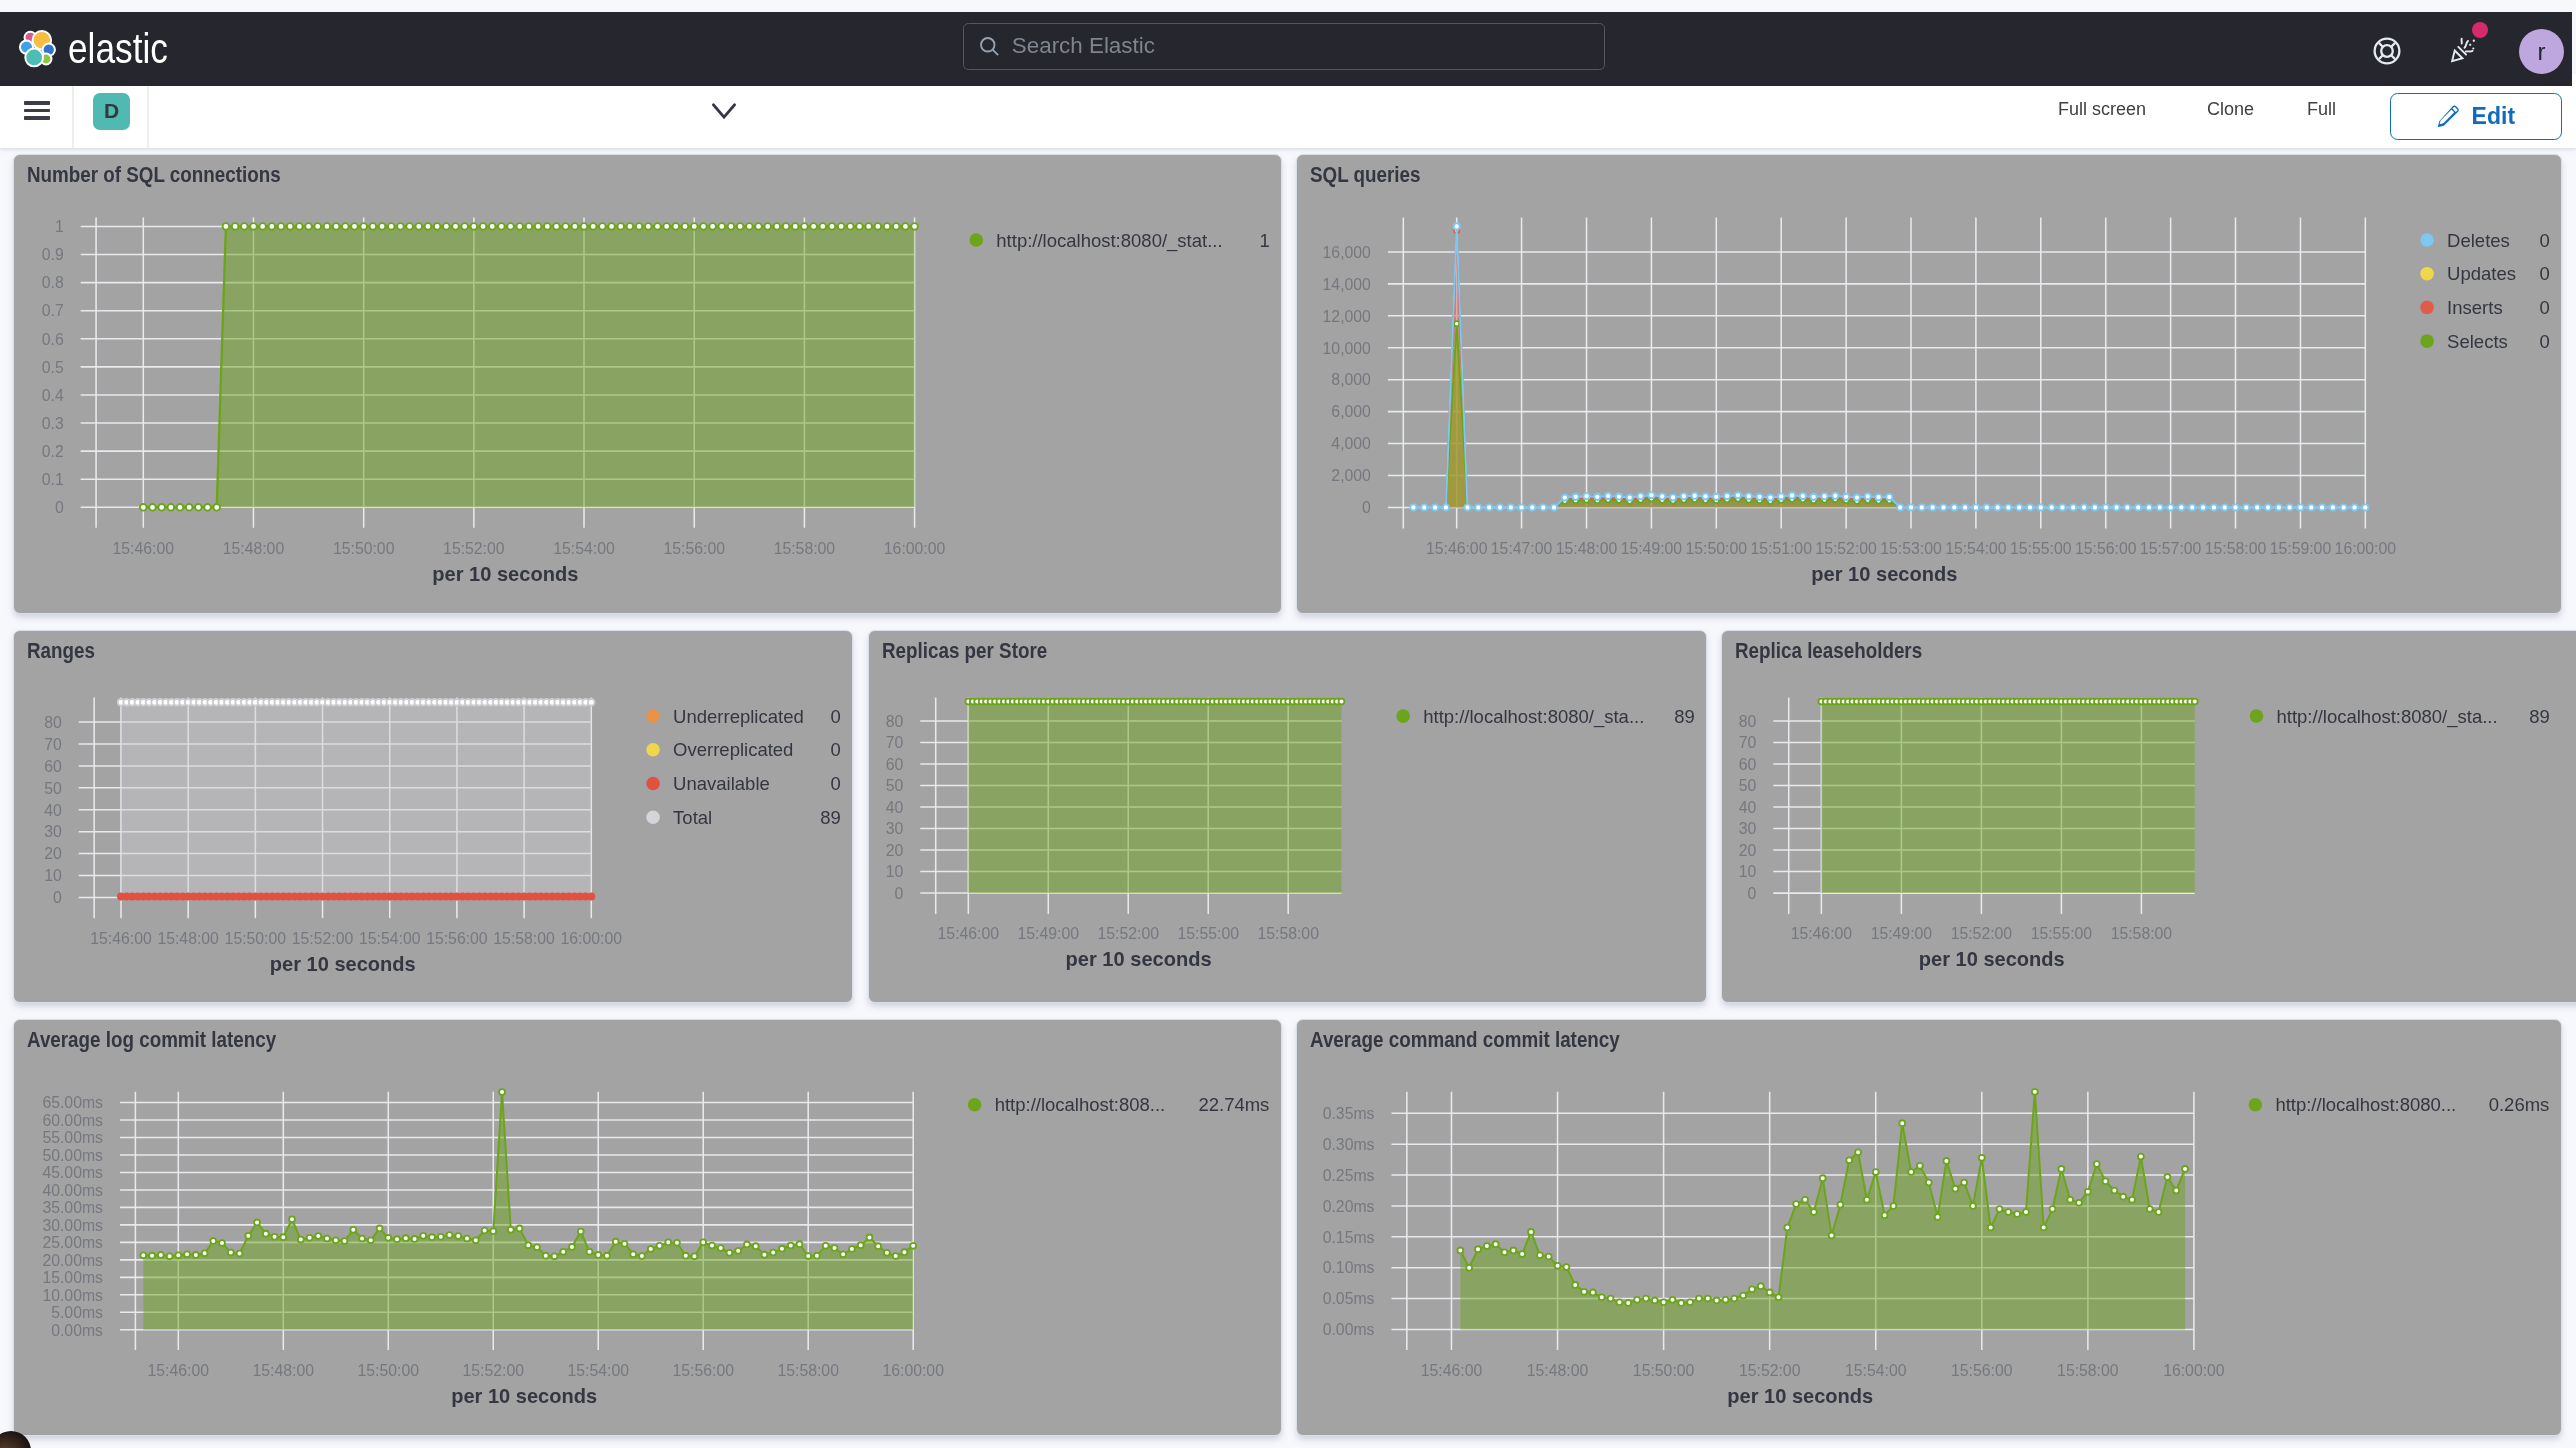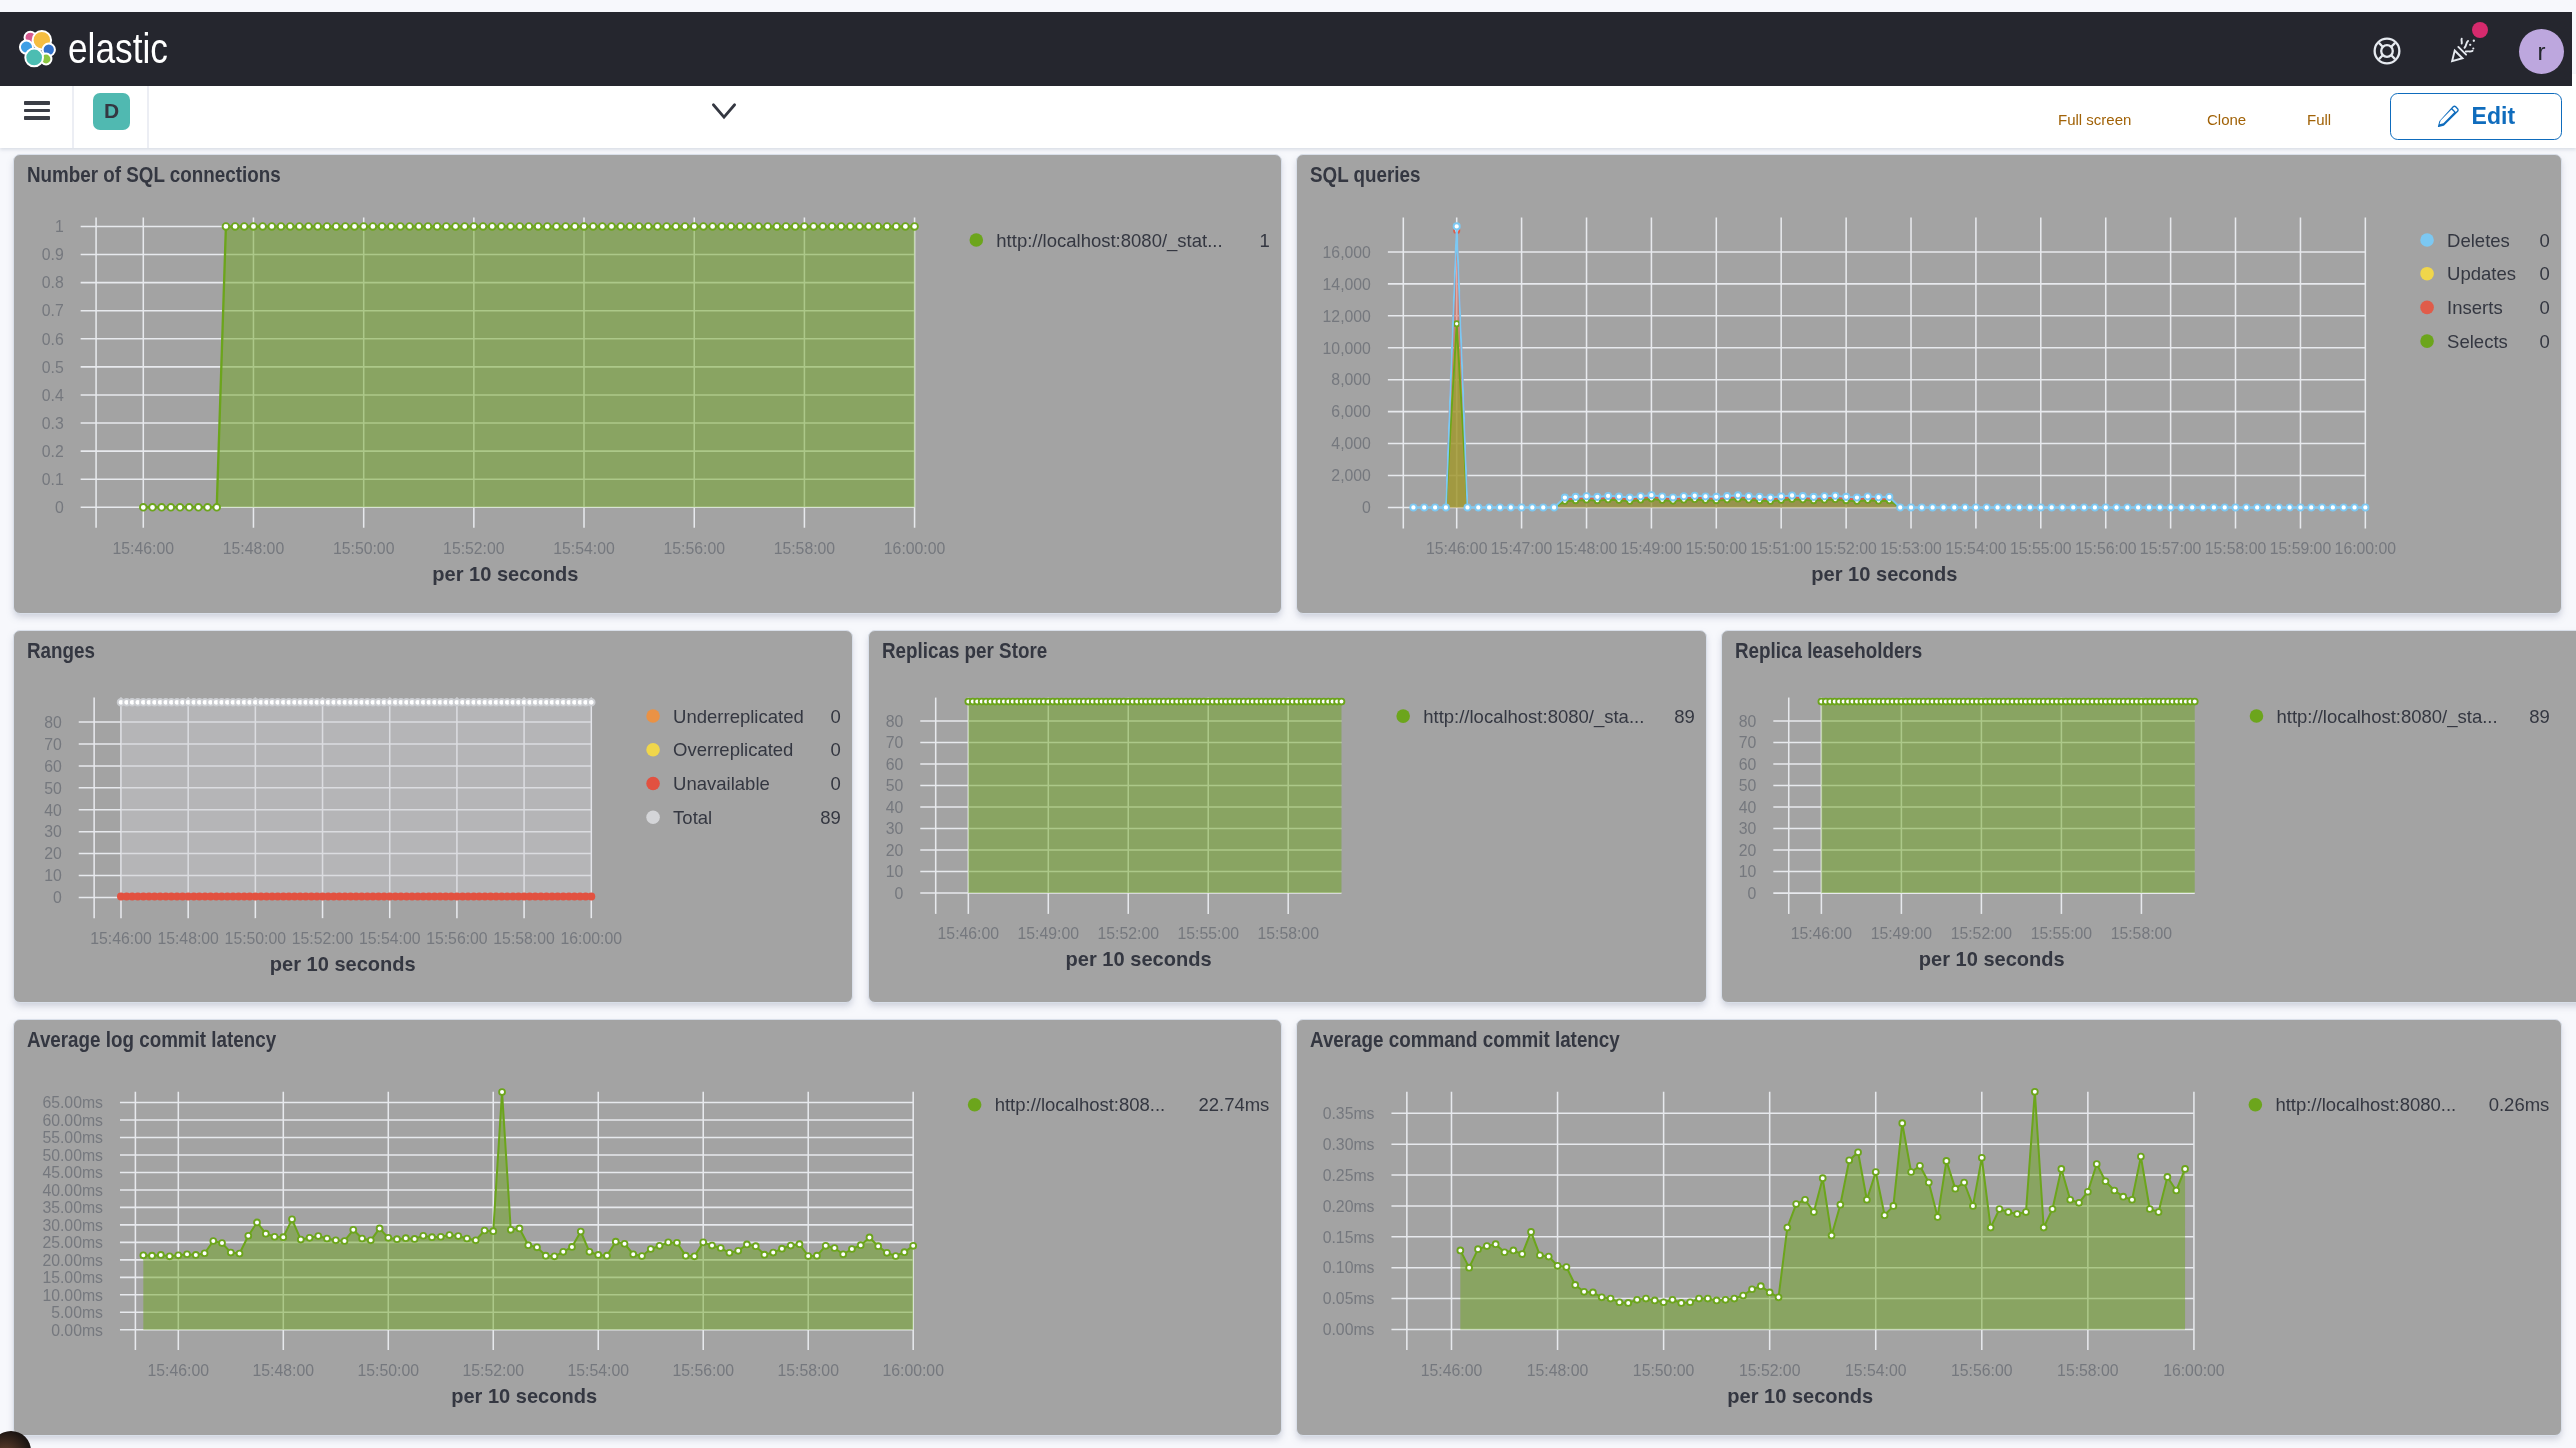--- a/index.html
+++ b/index.html
@@ -10,21 +10,21 @@
 .avatar { position:absolute; left:2519px; top:17px; width:45px; height:45px; border-radius:50%; background:#bda7de; color:#23262c; font-size:24px; display:flex; align-items:center; justify-content:center; }
 .crumbbar { position:absolute; left:0; top:74px; width:2576px; height:74px; background:#fff; box-shadow:0 2.3px 3.1px rgba(140,150,170,.25); z-index:9; }
 .burger { position:absolute; left:24px; top:27px; width:26px; }
 .burger i { display:block; height:3.5px; background:#3b3e46; margin-bottom:4px; border-radius:0.8px; }
 .vsep { position:absolute; top:0; width:1.5px; height:74px; background:#eceef4; }
 .dbadge { position:absolute; left:93px; top:18.5px; width:37px; height:37px; border-radius:7px; background:#50b9b1; color:#343741; font-weight:bold; font-size:21px; display:flex; align-items:center; justify-content:center; }
 .crumbs { position:absolute; left:167px; top:0; height:74px; display:flex; align-items:center; font-size:23px; }
 .bc1 { color:#69707d; }
 .bcsep2 { color:#c4cad4; margin:0 11.6px 0 9.3px; }
 .bc2 { color:#343741; font-weight:bold; }
-.lnk { position:absolute; top:37px; color:#a16207; font-size:15px; }
+.lnk { position:absolute; top:25px; color:#404040; font-size:18px; }
 .editbtn { position:absolute; left:2390px; top:19px; width:172px; height:47px; border:1.5px solid #0f6cbd; border-radius:7.7px; display:flex; align-items:center; justify-content:center; gap:12.3px; color:#0f6cbd; font-size:23px;font-weight:bold; }
 .panel { position:absolute; background:#a3a3a3; border:1.5px solid #d9dfe9; border-radius:7px; box-shadow:0 3.9px 7px -1.5px rgba(120,130,155,.35); }
 .ptitle { position:absolute; left:13px; top:7px; font-size:22.4px; font-weight:bold; color:#343741; transform:scaleX(.84); transform-origin:0 0; white-space:nowrap; }
 .corner { position:absolute; left:-9.3px; top:1431px; width:40px; height:40px; border-radius:50%; background:radial-gradient(circle at 35% 65%, #6b4631, #1c1512 72%); z-index:11; }
 </style></head>
 <body>
 <div class="main">
 <div class="panel" style="left:13px;top:154px;width:1269px;height:460px">
       <div class="ptitle">Number of SQL connections</div>
       <svg width="1269" height="460" viewBox="0 0 1645 596" style="position:absolute;left:0;top:0;font-family:'Liberation Sans',sans-serif">
@@ -1220,20 +1220,29 @@
 <g stroke="#fff" stroke-width="2.6">
 <circle cx="16" cy="11" r="7.5" fill="#d6598f"></circle>
 <circle cx="31" cy="14.5" r="12" fill="#f5bd41"></circle>
 <circle cx="11" cy="23.5" r="8.5" fill="#3ea0e6"></circle>
 <circle cx="40" cy="27" r="8" fill="#3373cc"></circle>
 <circle cx="36.5" cy="39" r="7" fill="#8cc641"></circle>
 <circle cx="21" cy="37" r="11.5" fill="#4cbdb2"></circle>
 </g>
     </svg>
   <div class="brand">elastic</div>
+  <div class="search">
+    <svg width="23" height="23" viewBox="0 0 16 16" style="margin:0 10.8px 0 14px;flex:none">
+        <g fill="none" stroke="#98a2b3" stroke-width="1.3">
+          <circle cx="6.8" cy="6.8" r="4.7"></circle>
+          <line x1="10.3" y1="10.3" x2="14" y2="14"></line>
+        </g>
+      </svg>
+    <span>Search Elastic</span>
+  </div>
   <svg width="34" height="34" viewBox="0 0 44 44" style="position:absolute;left:2370px;top:21.6px">
 <g fill="none" stroke="#e6eaf0" stroke-width="3">
 <circle cx="22" cy="22" r="16"></circle>
         <circle cx="22" cy="22" r="7.5"></circle>
 <line x1="11.5" y1="11.5" x2="16.8" y2="16.8"></line>
         <line x1="32.5" y1="11.5" x2="27.2" y2="16.8"></line>
 <line x1="11.5" y1="32.5" x2="16.8" y2="27.2"></line>
         <line x1="32.5" y1="32.5" x2="27.2" y2="27.2"></line>
 </g>
     </svg>

